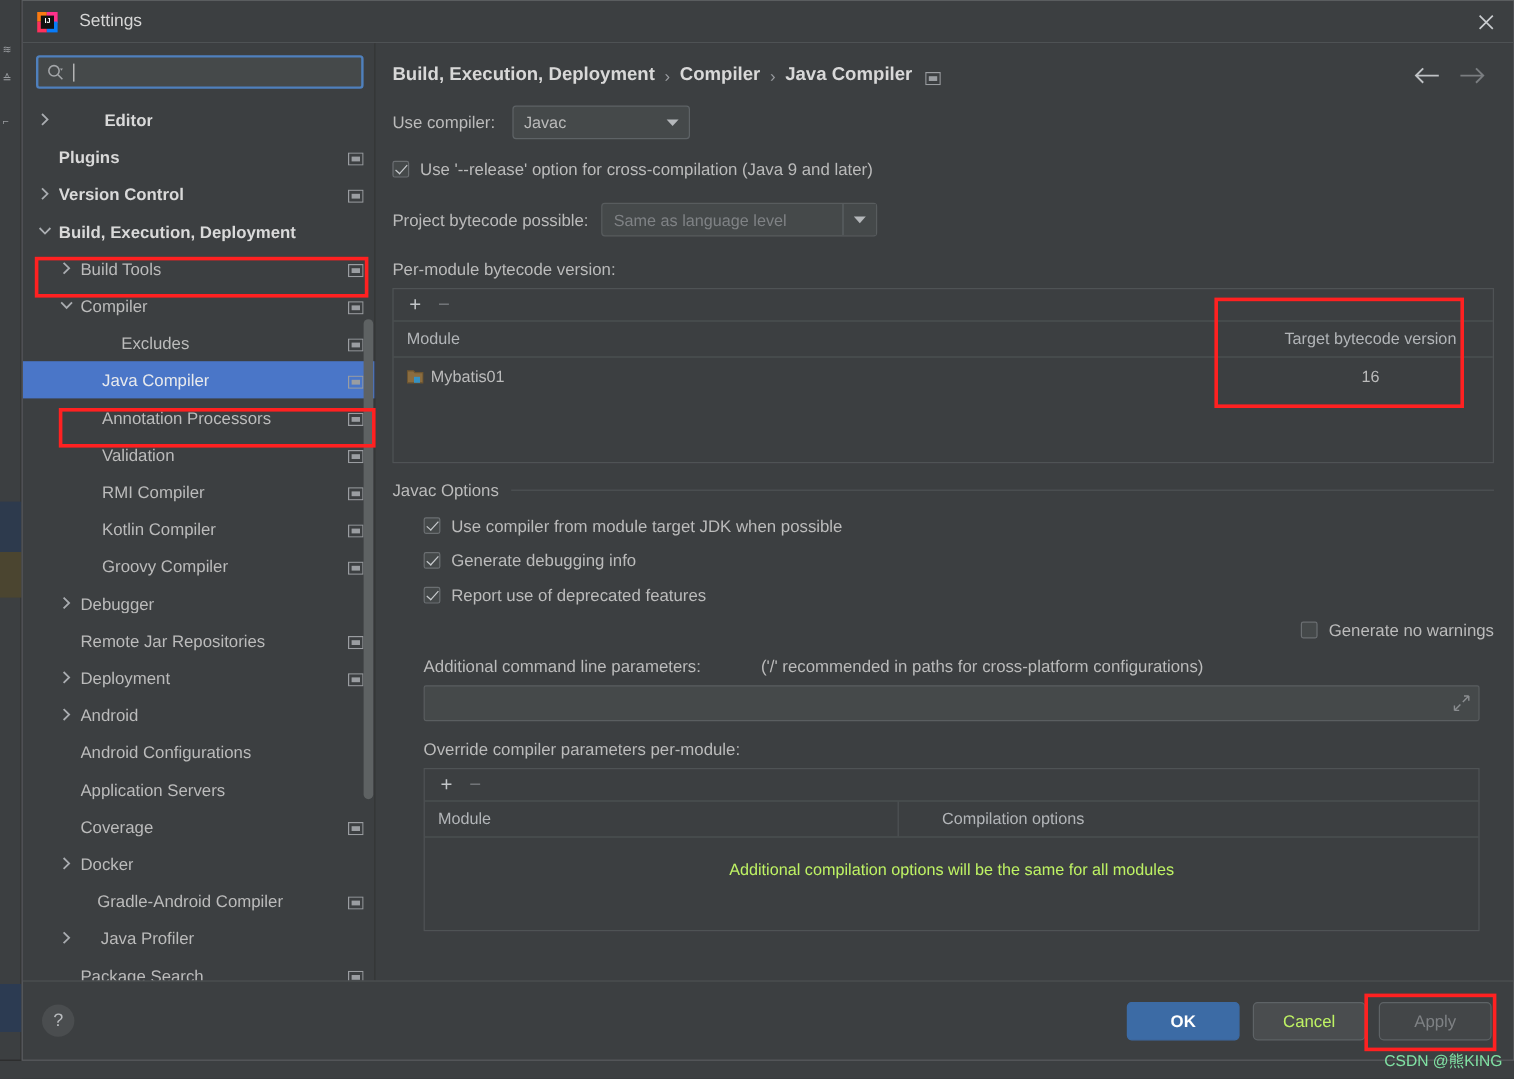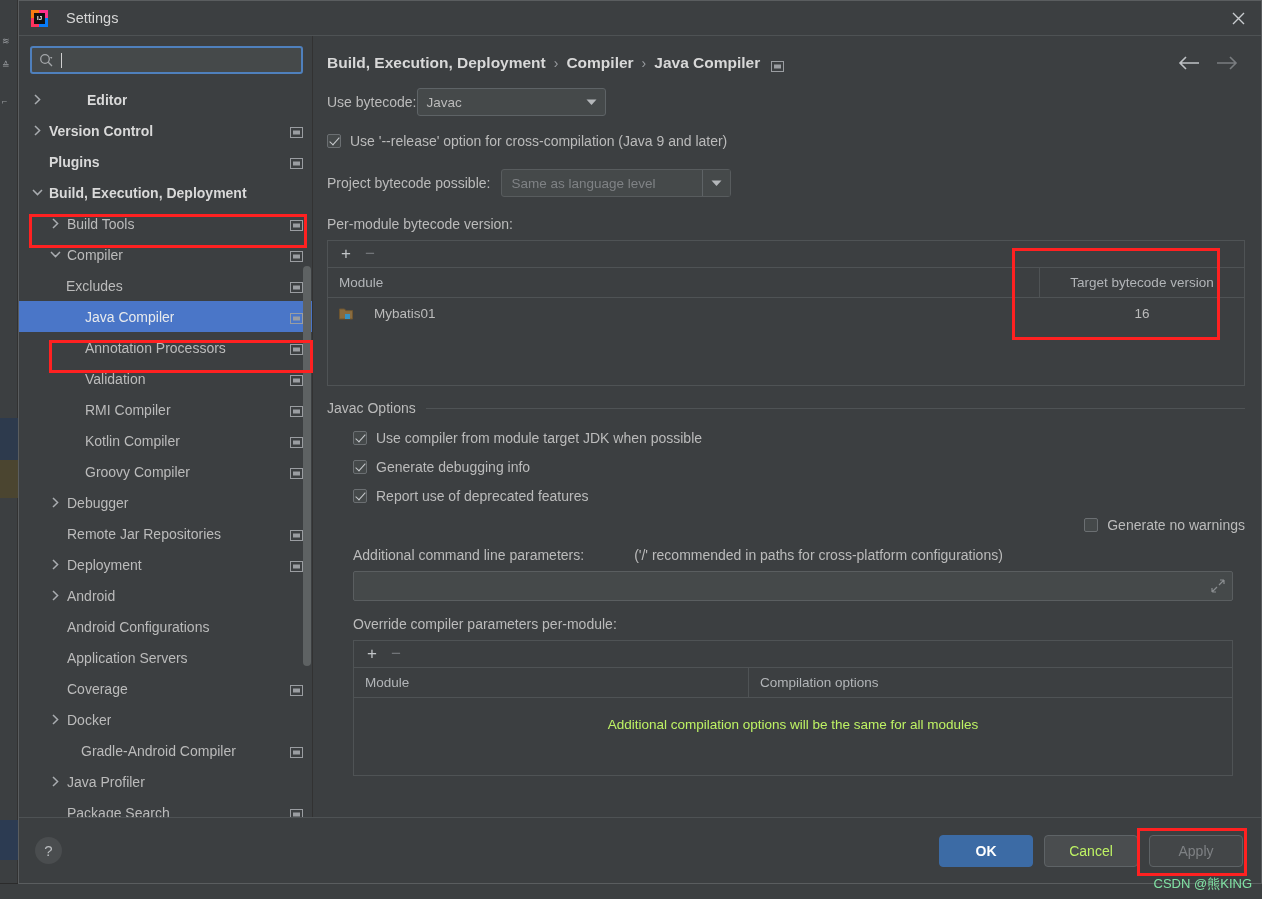--- a/index.html
+++ b/index.html
@@ -139,25 +139,25 @@
 
   
   .tbl-panel { border: 1px solid #4f5355; background: #3c3f41; }
   .tbl-toolbar {
     height: 27px; display: flex; align-items: center; gap: 14px; padding: 0 13px;
     border-bottom: 1px solid #4f5355; color: #c3c6c9; font-size: 17px;
   }
   .tbl-toolbar .minus { color: #74787b; }
   .tbl-head {
     height: 30px; display: flex; align-items: center;
-    border-bottom: 1px solid #4f5355; color: #b2b5b8; font-size: 13.5px;
+    border-bottom: 1px solid #4f5355; color: #b2b5b8; font-size: 13.5px; gap: 25px;
   }
   .tbl-head .th { padding: 0 11px; height: 100%; display: flex; align-items: center; }
   .tbl-row { height: 30px; display: flex; align-items: center; color: #bbbbbb; font-size: 13.5px; }
-  .tbl-row .td { padding: 0 11px; height: 100%; display: flex; align-items: center; gap: 15px; }
+  .tbl-row .td { padding: 0 11px; height: 100%; display: flex; align-items: center; }
   .mod-icon { width: 14px; height: 13px; margin-right: 6px; flex: none; }
   .tbl-empty-msg {
     color: #bef264; font-size: 13.5px; text-align: center; padding-top: 19px;
   }
 
   
   .group-head { display: flex; align-items: center; gap: 10px; text-align: right; }
   .group-head .gline { flex: 1; height: 1px; background: #4f5355; }
   .group-title { color: #bbbbbb; font-size: 14px; }
 
@@ -254,38 +254,38 @@
                 <path d="M2 1 L6.6 5.5 L2 10" stroke="currentColor" stroke-width="1.5" fill="none"></path>
               </svg>
             </span>
             <span class="tree-label">Editor</span>
             <span class="cfg-badge none"><svg width="13" height="11" viewBox="0 0 13 11">
                 <rect x="0.5" y="0.5" width="12" height="10" fill="none" stroke="#9a9da1"></rect>
                 <rect x="3" y="3.5" width="7" height="4" fill="#9a9da1"></rect>
               </svg></span>
           </div>
           <div class="tree-row top" style="padding-left: 12px;">
+            <span class="arrow blank">
+              <svg width="9" height="11" viewBox="0 0 9 11">
+                <path d="M2 1 L6.6 5.5 L2 10" stroke="currentColor" stroke-width="1.5" fill="none"></path>
+              </svg>
+            </span>
+            <span class="tree-label">Plugins</span>
+            <span class="cfg-badge"><svg width="13" height="11" viewBox="0 0 13 11">
+                <rect x="0.5" y="0.5" width="12" height="10" fill="none" stroke="#9a9da1"></rect>
+                <rect x="3" y="3.5" width="7" height="4" fill="#9a9da1"></rect>
+              </svg></span>
+          </div>
+          <div class="tree-row top" style="padding-left: 12px;">
             <span class="arrow">
               <svg width="9" height="11" viewBox="0 0 9 11">
                 <path d="M2 1 L6.6 5.5 L2 10" stroke="currentColor" stroke-width="1.5" fill="none"></path>
               </svg>
             </span>
             <span class="tree-label">Version Control</span>
-            <span class="cfg-badge"><svg width="13" height="11" viewBox="0 0 13 11">
-                <rect x="0.5" y="0.5" width="12" height="10" fill="none" stroke="#9a9da1"></rect>
-                <rect x="3" y="3.5" width="7" height="4" fill="#9a9da1"></rect>
-              </svg></span>
-          </div>
-          <div class="tree-row top" style="padding-left: 12px;">
-            <span class="arrow blank">
-              <svg width="9" height="11" viewBox="0 0 9 11">
-                <path d="M2 1 L6.6 5.5 L2 10" stroke="currentColor" stroke-width="1.5" fill="none"></path>
-              </svg>
-            </span>
-            <span class="tree-label">Plugins</span>
             <span class="cfg-badge"><svg width="13" height="11" viewBox="0 0 13 11">
                 <rect x="0.5" y="0.5" width="12" height="10" fill="none" stroke="#9a9da1"></rect>
                 <rect x="3" y="3.5" width="7" height="4" fill="#9a9da1"></rect>
               </svg></span>
           </div>
           <div class="tree-row top" style="padding-left: 12px;">
             <span class="arrow">
               <svg width="11" height="9" viewBox="0 0 11 9">
                 <path d="M1 2 L5.5 6.6 L10 2" stroke="currentColor" stroke-width="1.5" fill="none"></path>
               </svg>
@@ -313,21 +313,21 @@
               <svg width="11" height="9" viewBox="0 0 11 9">
                 <path d="M1 2 L5.5 6.6 L10 2" stroke="currentColor" stroke-width="1.5" fill="none"></path>
               </svg>
             </span>
             <span class="tree-label">Compiler</span>
             <span class="cfg-badge"><svg width="13" height="11" viewBox="0 0 13 11">
                 <rect x="0.5" y="0.5" width="12" height="10" fill="none" stroke="#9a9da1"></rect>
                 <rect x="3" y="3.5" width="7" height="4" fill="#9a9da1"></rect>
               </svg></span>
           </div>
-          <div class="tree-row" style="padding-left: 29px;">
+          <div class="tree-row" style="padding-left: 64px;">
             <span class="arrow blank">
               <svg width="9" height="11" viewBox="0 0 9 11">
                 <path d="M2 1 L6.6 5.5 L2 10" stroke="currentColor" stroke-width="1.5" fill="none"></path>
               </svg>
             </span>
             <span class="tree-label">Excludes</span>
             <span class="cfg-badge"><svg width="13" height="11" viewBox="0 0 13 11">
                 <rect x="0.5" y="0.5" width="12" height="10" fill="none" stroke="#9a9da1"></rect>
                 <rect x="3" y="3.5" width="7" height="4" fill="#9a9da1"></rect>
               </svg></span>
@@ -505,21 +505,21 @@
               <svg width="9" height="11" viewBox="0 0 9 11">
                 <path d="M2 1 L6.6 5.5 L2 10" stroke="currentColor" stroke-width="1.5" fill="none"></path>
               </svg>
             </span>
             <span class="tree-label">Gradle-Android Compiler</span>
             <span class="cfg-badge"><svg width="13" height="11" viewBox="0 0 13 11">
                 <rect x="0.5" y="0.5" width="12" height="10" fill="none" stroke="#9a9da1"></rect>
                 <rect x="3" y="3.5" width="7" height="4" fill="#9a9da1"></rect>
               </svg></span>
           </div>
-          <div class="tree-row" style="padding-left: 30px;">
+          <div class="tree-row" style="padding-left: 30px; gap: 17px;">
             <span class="arrow">
               <svg width="9" height="11" viewBox="0 0 9 11">
                 <path d="M2 1 L6.6 5.5 L2 10" stroke="currentColor" stroke-width="1.5" fill="none"></path>
               </svg>
             </span>
             <span class="tree-label">Java Profiler</span>
             <span class="cfg-badge none"><svg width="13" height="11" viewBox="0 0 13 11">
                 <rect x="0.5" y="0.5" width="12" height="10" fill="none" stroke="#9a9da1"></rect>
                 <rect x="3" y="3.5" width="7" height="4" fill="#9a9da1"></rect>
               </svg></span>
@@ -568,22 +568,22 @@
           </div>
           <div class="nav-btn disabled">
             <svg width="22" height="14" viewBox="0 0 22 14">
                 <path d="M1 7 H20 M14 1 L20 7 L14 13" stroke="#7a7d80" stroke-width="1.6" fill="none"></path>
               </svg>
           </div>
         </div>
       </div>
 
       <div class="row" style="margin-top:4px;">
-        <span class="lbl">Use bytecode:</span>
-        <div class="combo" style="width:189px; ">
+        <span class="lbl">Use compiler:</span>
+        <div class="combo" style="width:148px; margin-left:14px;">
           <span>Javac</span>
           <span class="caret-box">
             <svg width="11" height="7" viewBox="0 0 11 7">
                 <path d="M0.5 0.5 L5.5 6 L10.5 0.5 Z" fill="#b4b7ba"></path>
               </svg>
           </span>
         </div>
       </div>
 
       <div class="cb-row" style="margin-top:17px;">

